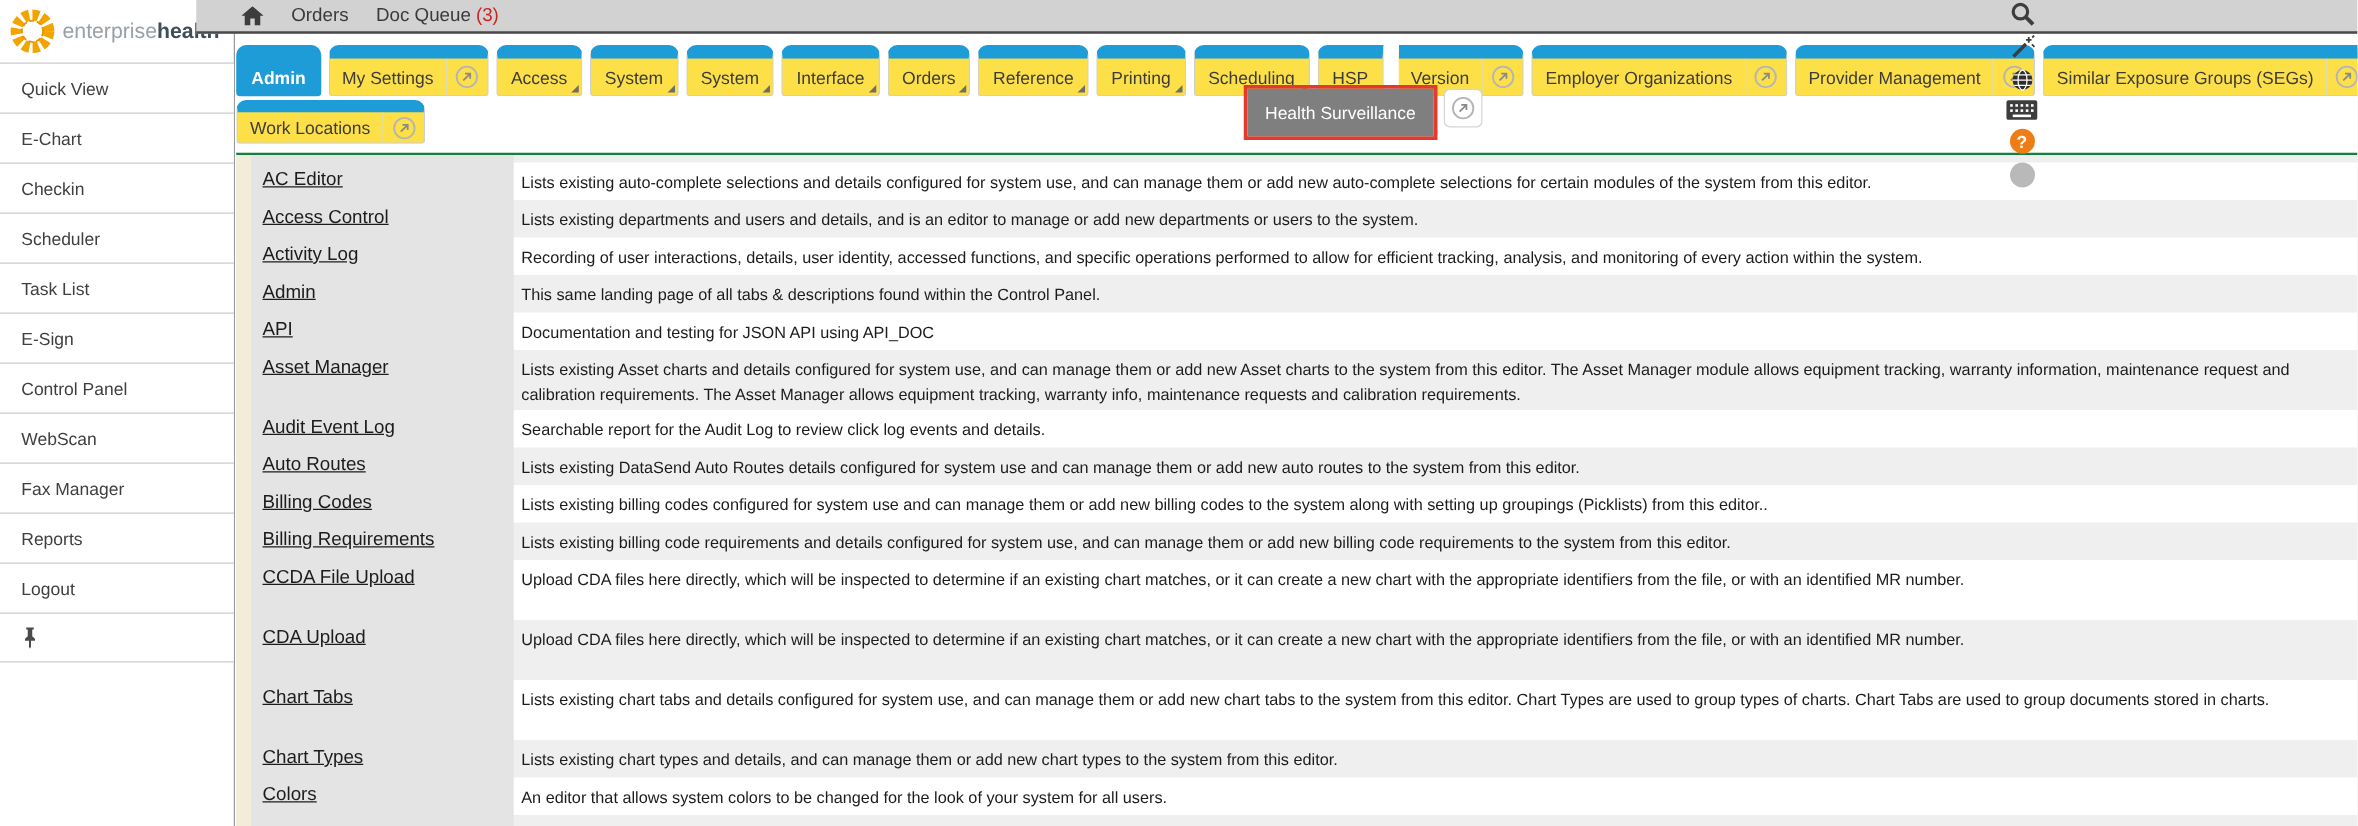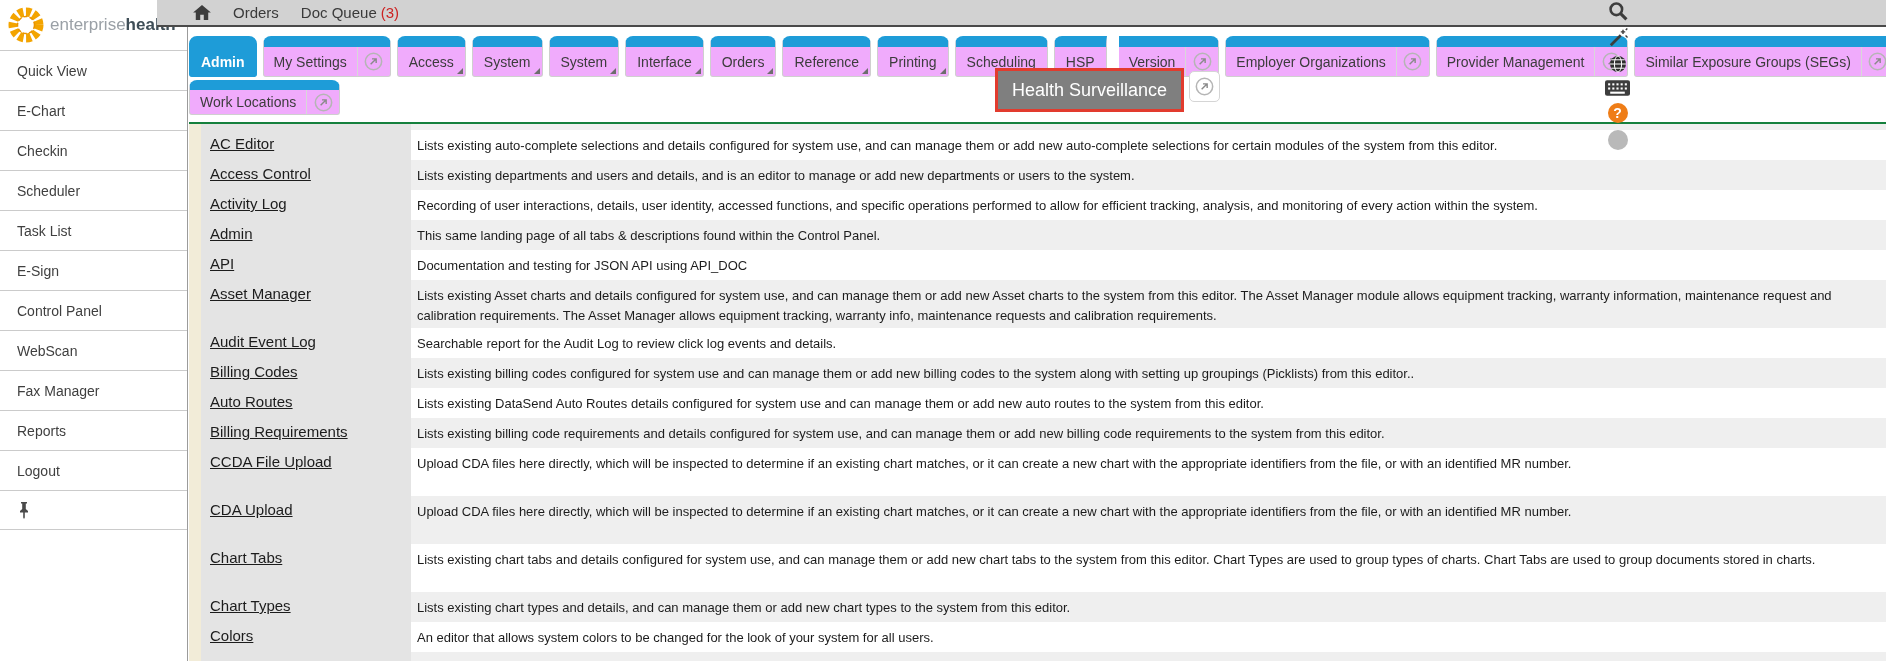--- a/index.html
+++ b/index.html
@@ -47,21 +47,21 @@
     padding-left:17px; font-size:14px; color:#3f3f3f; cursor:pointer; background:#fff;
   }
   .side-item.pin-item { border-bottom:1px solid #cbcbcb; }
 
   
   #tabsarea { position:absolute; left:189px; top:27px; right:0; height:95px; background:#fff; z-index:10; }
   .tabrow { position:absolute; left:0; display:flex; gap:6px; align-items:flex-start; }
   .row1 { top:9px; }
   .row2 { top:53px; }
   .tab, .tabgroup {
-    background:#f0abfc; border:1px solid #cfcfcf; border-top:11px solid #1e9cd8;
+    background:#fde047; border:1px solid #cfcfcf; border-top:11px solid #1e9cd8;
     border-radius:8px 8px 3px 3px; height:41px; display:flex; align-items:center;
     font-size:14px; color:#3c3c3c; cursor:pointer; position:relative; white-space:nowrap;
   }
   .row2 .tab, .row2 .tabgroup { height:35px; border-top-width:10px; }
   .tab { padding:0 11px; }
   .tab.active { background:#1e9cd8; border-color:#1e9cd8; color:#fff; font-weight:bold; }
   .tab.menu::after {
     content:""; position:absolute; right:2px; bottom:2px;
     border-left:6px solid transparent; border-bottom:6px solid #6d6d6d;
   }
@@ -72,21 +72,21 @@
   .joined { display:flex; gap:12px; }
   .joined .tab { border-radius:8px 0 0 3px; }
   .joined .tabgroup { border-radius:0 8px 3px 0; border-left:none; }
 
   
   .hsp-drop {
     position:absolute; left:806px; top:41px; display:flex; align-items:flex-start; gap:5px; z-index:40;
   }
   .hsp-red { border:3px solid #e23b2e; }
   .hsp-btn {
-    background:#7f7f7f; color:#fff; font-size:18px; padding:0 14px; height:38px;
+    background:#7f7f7f; color:#fff; font-size:14px; padding:0 14px; height:38px;
     display:flex; align-items:center; cursor:pointer;
   }
   .hsp-icon-btn {
     margin-top:3px; width:31px; height:31px; background:#fff; border:1px solid #d5d5d5;
     border-radius:5px; display:flex; align-items:center; justify-content:center; cursor:pointer;
   }
 
   
   #content {
     position:absolute; left:189px; top:122px; right:0; bottom:0;
@@ -324,26 +324,26 @@
     </div>
     <div class="trow h2">
       <div class="tcell-link"><a href="#">Asset Manager</a></div>
       <div class="tcell-desc">Lists existing Asset charts and details configured for system use, and can manage them or add new Asset charts to the system from this editor. The Asset Manager module allows equipment tracking, warranty information, maintenance request and calibration requirements. The Asset Manager allows equipment tracking, warranty info, maintenance requests and calibration requirements.</div>
     </div>
     <div class="trow">
       <div class="tcell-link"><a href="#">Audit Event Log</a></div>
       <div class="tcell-desc">Searchable report for the Audit Log to review click log events and details.</div>
     </div>
     <div class="trow">
+      <div class="tcell-link"><a href="#">Auto Routes</a></div>
+      <div class="tcell-desc">Lists existing DataSend Auto Routes details configured for system use and can manage them or add new auto routes to the system from this editor.</div>
+    </div>
+    <div class="trow">
       <div class="tcell-link"><a href="#">Billing Codes</a></div>
       <div class="tcell-desc">Lists existing billing codes configured for system use and can manage them or add new billing codes to the system along with setting up groupings (Picklists) from this editor..</div>
-    </div>
-    <div class="trow">
-      <div class="tcell-link"><a href="#">Auto Routes</a></div>
-      <div class="tcell-desc">Lists existing DataSend Auto Routes details configured for system use and can manage them or add new auto routes to the system from this editor.</div>
     </div>
     <div class="trow">
       <div class="tcell-link"><a href="#">Billing Requirements</a></div>
       <div class="tcell-desc">Lists existing billing code requirements and details configured for system use, and can manage them or add new billing code requirements to the system from this editor.</div>
     </div>
     <div class="trow h2">
       <div class="tcell-link"><a href="#">CCDA File Upload</a></div>
       <div class="tcell-desc">Upload CDA files here directly, which will be inspected to determine if an existing chart matches, or it can create a new chart with the appropriate identifiers from the file, or with an identified MR number.</div>
     </div>
     <div class="trow h2">

